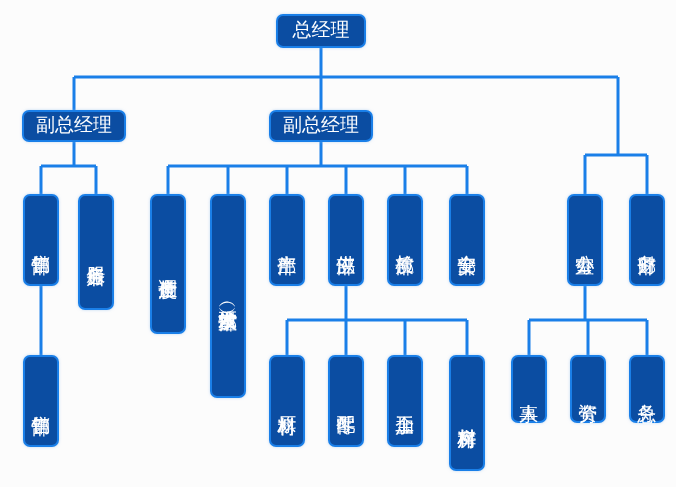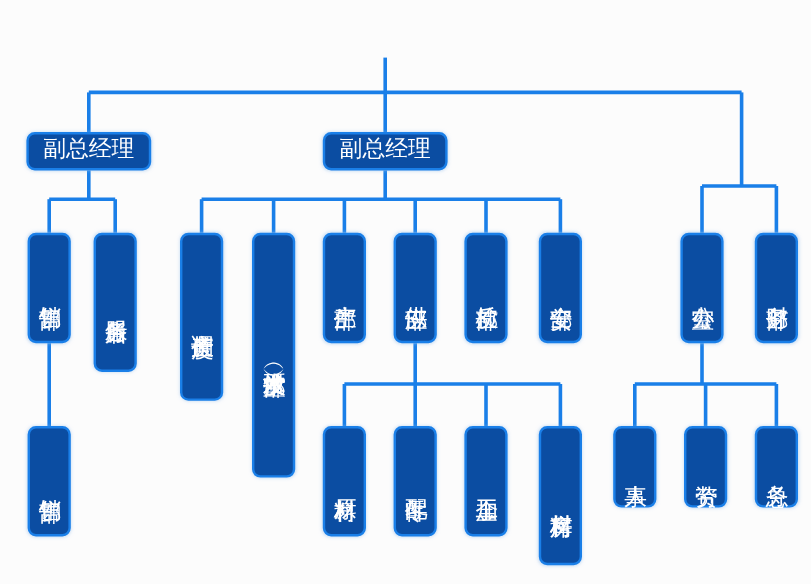--- a/index.html
+++ b/index.html
@@ -97,20 +97,23 @@
       <path d="M467,320 L467,355"></path>
 
       <path d="M585,286 L585,320"></path>
       <path d="M529,320 L647,320"></path>
       <path d="M529,320 L529,355"></path>
       <path d="M588,320 L588,355"></path>
       <path d="M647,320 L647,355"></path>
     </g>
   </svg>
 
+  <div class="node horiz" style="left:276px; top:14px; width:90px; height:34px;">
+    <span class="label">总经理</span>
+  </div>
 
   <div class="node horiz" style="left:22px; top:110px; width:104px; height:32px;">
     <span class="label">副总经理</span>
   </div>
 
   <div class="node horiz" style="left:269px; top:110px; width:104px; height:32px;">
     <span class="label">副总经理</span>
   </div>
 
   <div class="node vert" style="left:23px; top:194px; width:36px; height:92px;">

